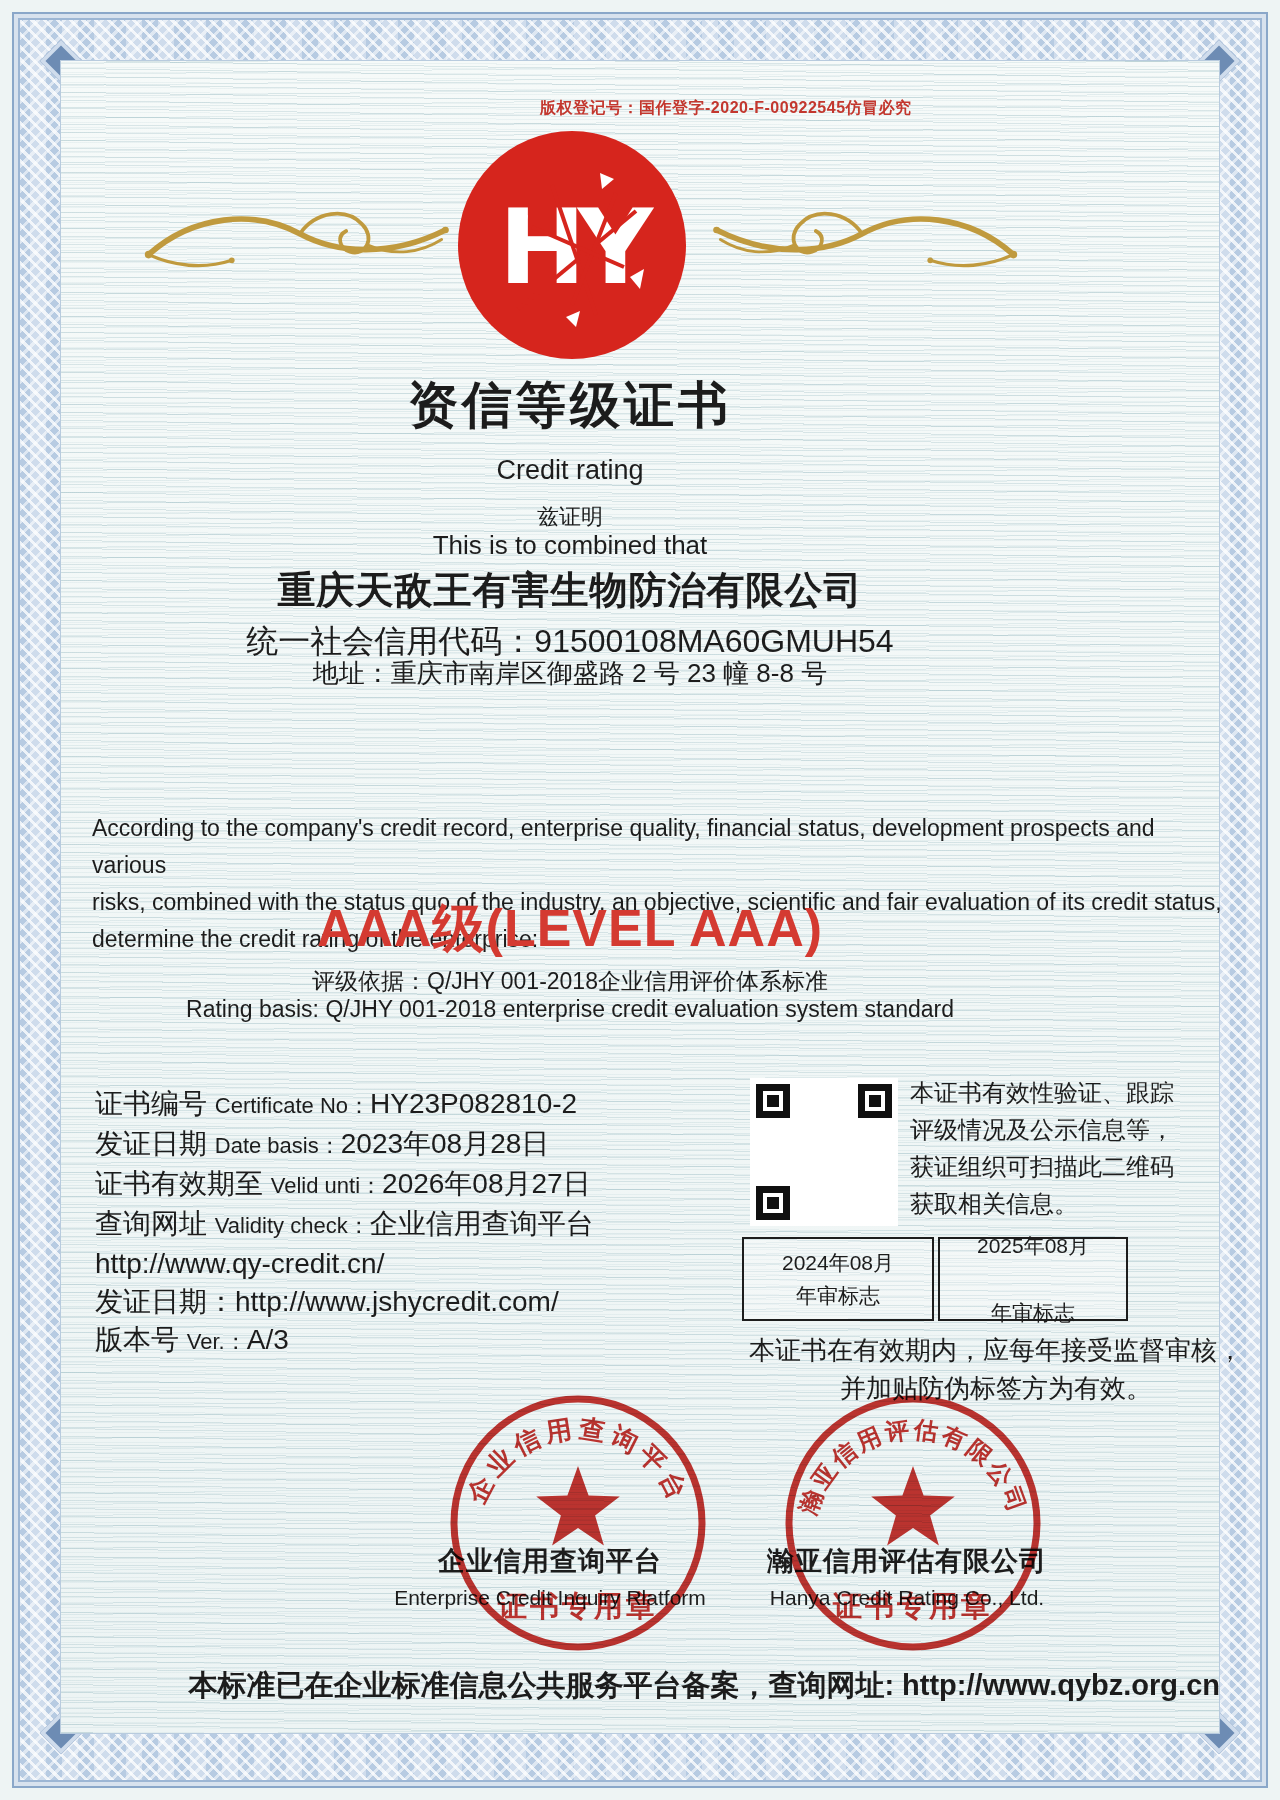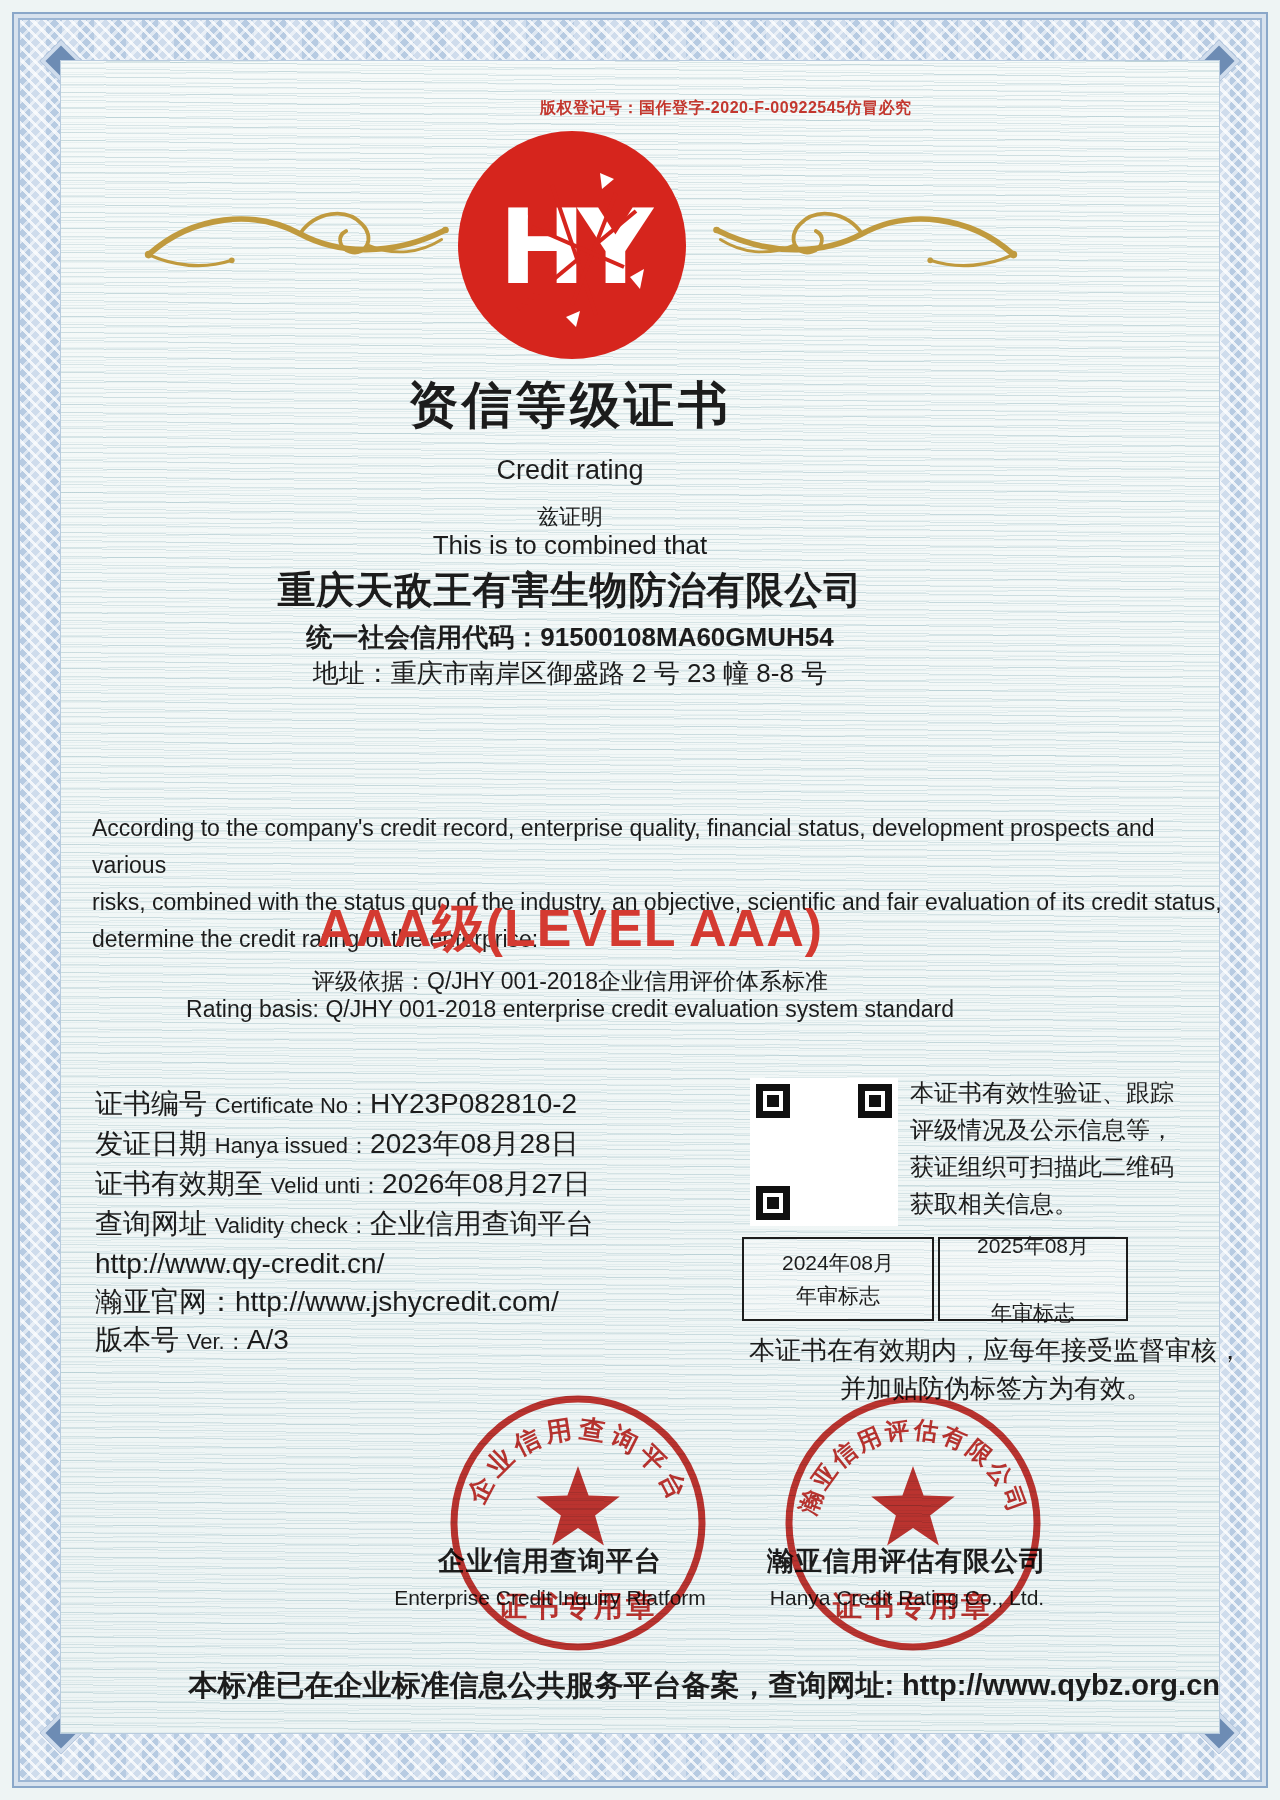--- a/index.html
+++ b/index.html
@@ -33,21 +33,21 @@
     border:1px solid #b8cbde;
   }
   .abs{position:absolute;}
   .cblock{position:absolute;left:5px;width:1130px;text-align:center;}
   .copyright{left:540px;top:98px;font-size:16px;font-weight:bold;color:#c3372e;letter-spacing:.5px;}
   .title{top:372px;font-size:50px;font-weight:bold;letter-spacing:4px;}
   .subtitle{top:455px;font-size:27px;}
   .certify-zh{top:502px;font-size:22px;}
   .certify-en{top:530px;font-size:26px;}
   .company{top:565px;font-size:38px;font-weight:bold;letter-spacing:1px;}
-  .codeline{top:620px;font-size:26px;font-weight:700;}
+  .codeline{top:620px;font-size:32px;font-weight:400;}
   .addrline{top:656px;font-size:26px;font-weight:500;}
   .stmt-zh{left:92px;top:740px;width:1120px;font-size:27px;line-height:45px;white-space:pre-line;}
   .stmt-en{left:92px;top:810px;width:1130px;font-size:23px;line-height:37px;white-space:pre-line;}
   .rating{top:894px;font-size:52px;font-weight:bold;color:#d43a31;letter-spacing:1px;}
   .basis-zh{top:966px;font-size:23px;}
   .basis-en{top:996px;font-size:23px;}
   .details{left:95px;top:1085px;font-size:28px;line-height:38px;}
   .details .row{white-space:nowrap;}
   .lab-zh{font-weight:500;}
   .lab-en{font-size:22px;}
@@ -152,30 +152,30 @@
 
   <div class="cblock rating">AAA级(LEVEL AAA)</div>
   <div class="cblock basis-zh">评级依据：Q/JHY 001-2018企业信用评价体系标准</div>
   <div class="cblock basis-en">Rating basis: Q/JHY 001-2018 enterprise credit evaluation system standard</div>
 
   <div class="abs details">
     <div class="row">
       <span class="lab-zh">证书编号 </span><span class="lab-en">Certificate No：</span><span>HY23P082810-2</span>
     </div>
     <div class="row">
-      <span class="lab-zh">发证日期 </span><span class="lab-en">Hanya issued：</span><span>2023年08月28日</span>
+      <span class="lab-zh">发证日期 </span><span class="lab-en">Date basis：</span><span>2023年08月28日</span>
     </div>
     <div class="row">
       <span class="lab-zh">证书有效期至 </span><span class="lab-en">Velid unti：</span><span>2026年08月27日</span>
     </div>
     <div class="row">
       <span class="lab-zh">查询网址 </span><span class="lab-en">Validity check：</span><span>企业信用查询平台</span>
     </div>
     <div class="row">http://www.qy-credit.cn/</div>
-    <div class="row">瀚亚官网：http://www.jshycredit.com/</div>
+    <div class="row">发证日期：http://www.jshycredit.com/</div>
     <div class="row">
       <span class="lab-zh">版本号 </span><span class="lab-en">Ver.：</span><span>A/3</span>
     </div>
   </div>
 
   <div class="abs qr">
     <div class="qr-noise"></div>
     <div class="finder f-tl"></div>
     <div class="finder f-tr"></div>
     <div class="finder f-bl"></div>

